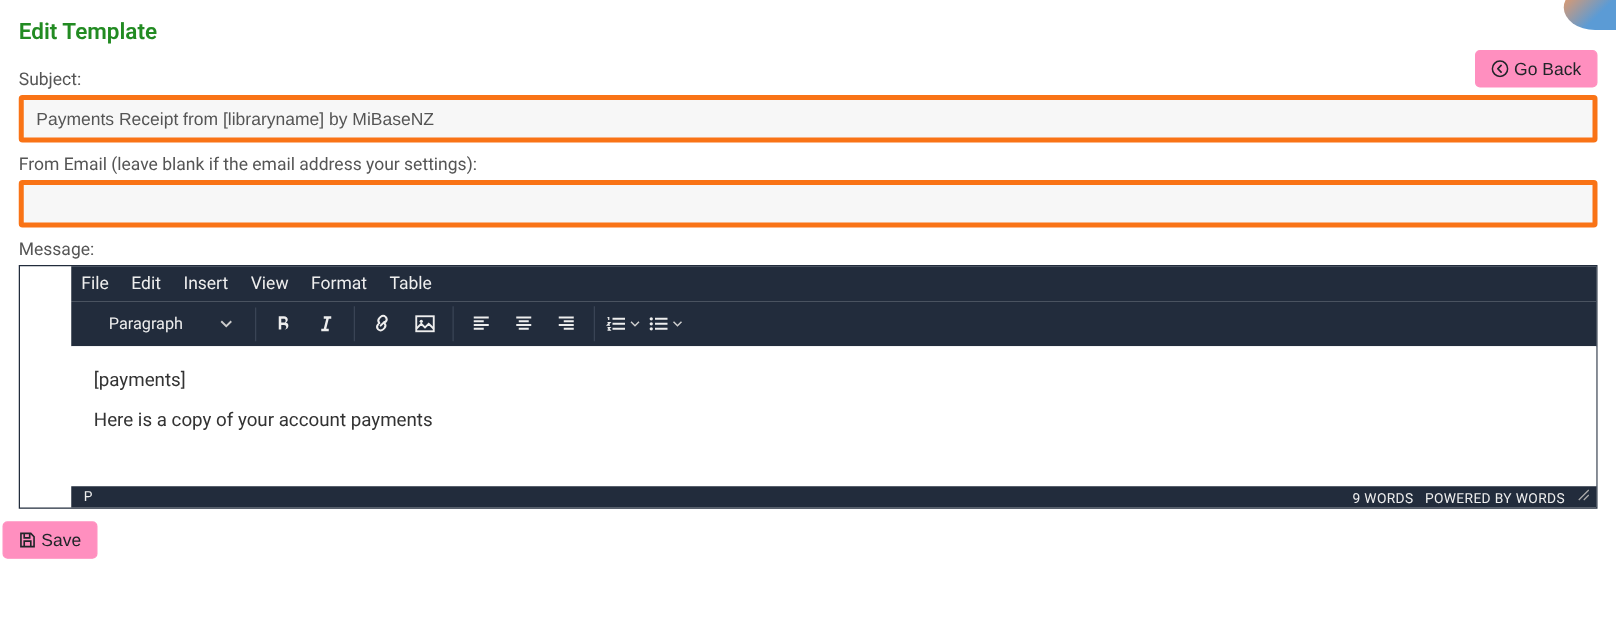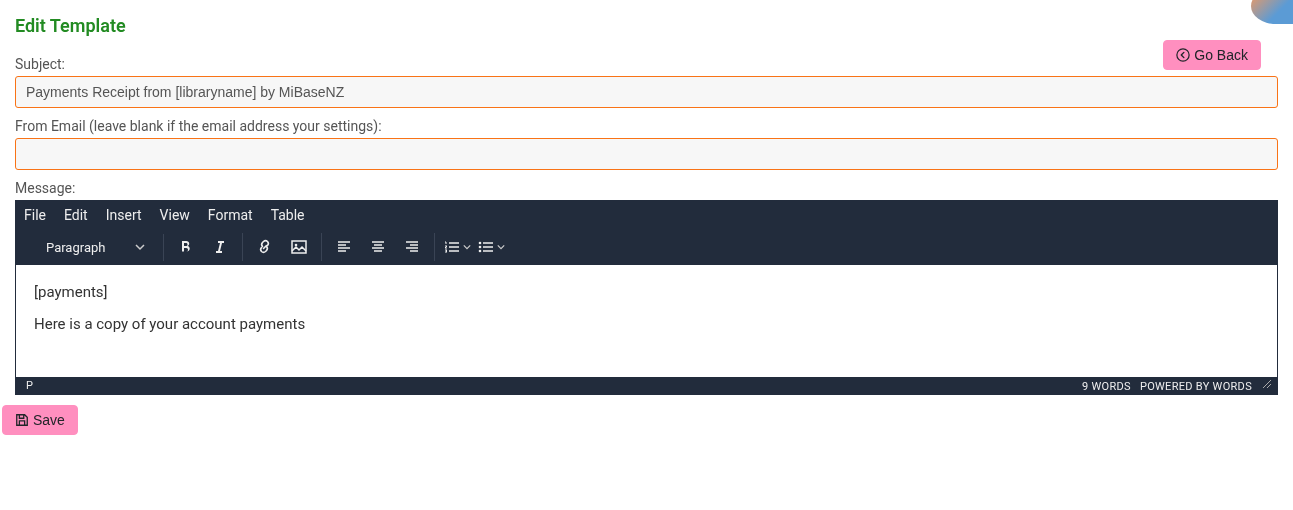--- a/index.html
+++ b/index.html
@@ -14,21 +14,21 @@
   }
   .page-title {
     color: #228B22;
     font-size: 18px;
     font-weight: 600;
     padding: 15px 15px 5px 15px;
   }
   .top-right {
     position: absolute;
     top: 40px;
-    right: 32px;
+    right: 15px;
     margin-left: 24px;
   }
   .btn-pink {
     background: #ff8fbf;
     border: 1px solid #ff8fbf;
     border-radius: 4px;
     padding: 6px 12px;
     font-size: 14px;
     color: #212529;
     cursor: pointer;
@@ -52,30 +52,31 @@
   }
   .form-label {
     font-size: 14px;
     color: #555;
     margin-top: 10px;
     margin-bottom: 4px;
     display: block;
   }
   .form-input {
     width: 100%;
-    border: 1px solid #f97316;
+    border: 4px solid #f97316;
     background: #f7f7f7;
     padding: 7px 10px;
     font-size: 14px;
     border-radius: 3px;
     color: #555;
   }
   .editor-wrap {
     border: 1px solid #222c3c;
     margin-top: 4px;
+    padding-left: 41px;
   }
   .editor-menubar {
     background: #222c3c;
     display: flex;
     padding: 6px 8px;
     gap: 18px;
   }
   .editor-menubar span {
     color: #eee;
     font-size: 14px;

